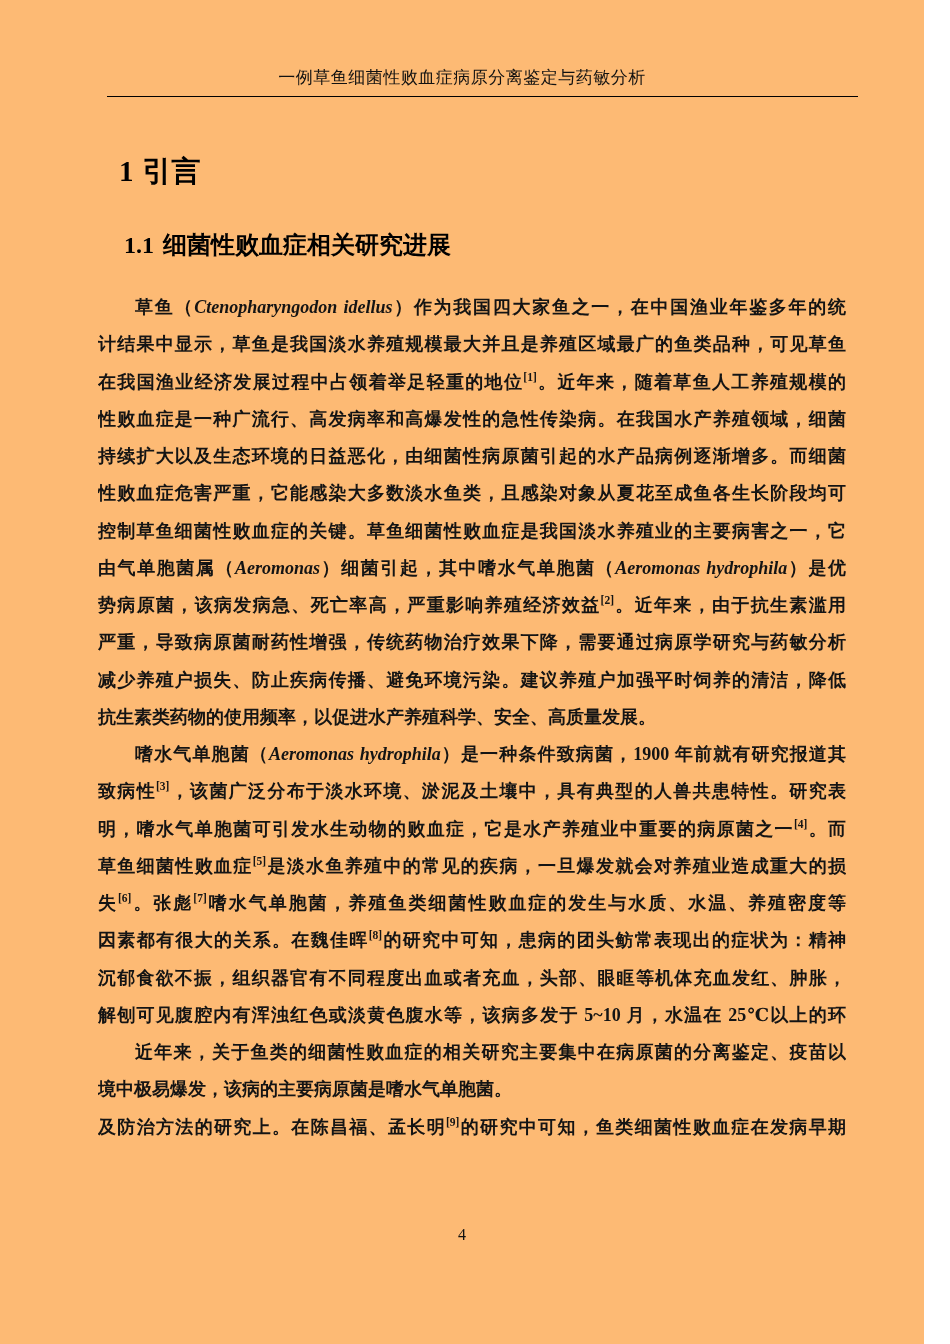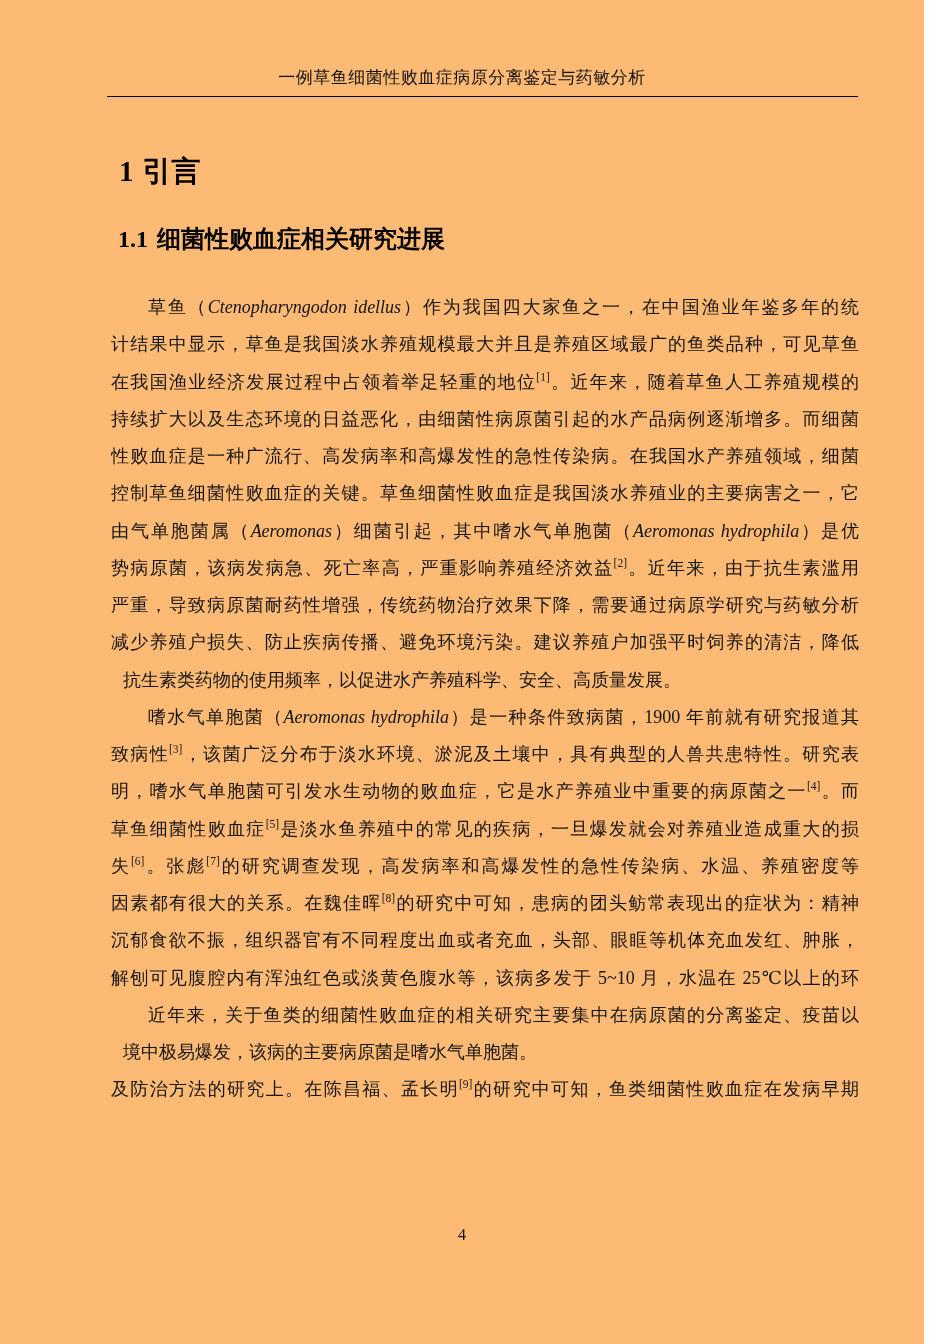--- a/index.html
+++ b/index.html
@@ -43,50 +43,50 @@
     margin: 9px;
     font-size: 29px;
     font-weight: bold;
     line-height: 1.1;
     font-family: "Liberation Sans", "DejaVu Sans", sans-serif;
   }
   .h2 {
     position: absolute;
     left: 110px;
     top: 218px;
-    margin: 8px;
+    margin: 14px;
     font-size: 24px;
     font-weight: bold;
     line-height: 1.1;
     font-family: "Liberation Sans", "DejaVu Sans", sans-serif;
   }
   .hnum {
     font-family: "Liberation Serif", "DejaVu Serif", serif;
     font-weight: bold;
     margin-right: 9px;
   }
   
   .body-text {
     position: absolute;
-    left: 111px;
+    left: 98px;
     top: 289px;
     width: 748px;
     font-size: 18px;
     color: #141414;
+    font-weight: bold;
   }
   .line {
     line-height: 37.25px;
     height: 37.25px;
     overflow: hidden;
     text-align: justify;
     text-align-last: justify;
   }
   .line.para-end {
     text-align-last: left;
-    margin-left: 12px;
   }
   .line.indent {
     text-indent: 37px;
   }
   .latin-italic {
     font-style: italic;
     font-family: "Liberation Serif", "DejaVu Serif", serif;
   }
   sup.cite {
     font-family: "Liberation Serif", "DejaVu Serif", serif;
@@ -116,33 +116,34 @@
   <div class="header-rule"></div>
 
   <h1 class="h1"><span class="hnum">1</span><span>引言</span></h1>
 
   <h2 class="h2"><span class="hnum">1.1</span><span>细菌性败血症相关研究进展</span></h2>
 
   <div class="body-text">
       <div class="line indent"><span>草鱼（</span><span class="latin-italic">Ctenopharyngodon idellus</span><span>）作为我国四大家鱼之一，在中国渔业年鉴多年的统</span></div>
       <div class="line"><span>计结果中显示，草鱼是我国淡水养殖规模最大并且是养殖区域最广的鱼类品种，可见草鱼</span></div>
       <div class="line"><span>在我国渔业经济发展过程中占领着举足轻重的地位</span><sup class="cite">[1]</sup><span>。近年来，随着草鱼人工养殖规模的</span></div>
+      <div class="line"><span>性败血症是一种广流行、高发病率和高爆发性的急性传染病。在我国水产养殖领域，细菌</span></div>
       <div class="line"><span>持续扩大以及生态环境的日益恶化，由细菌性病原菌引起的水产品病例逐渐增多。而细菌</span></div>
-      <div class="line"><span>性败血症是一种广流行、高发病率和高爆发性的急性传染病。在我国水产养殖领域，细菌</span></div>
+      <div class="line"><span>性败血症危害严重，它能感染大多数淡水鱼类，且感染对象从夏花至成鱼各生长阶段均可</span></div>
       <div class="line"><span>控制草鱼细菌性败血症的关键。草鱼细菌性败血症是我国淡水养殖业的主要病害之一，它</span></div>
       <div class="line"><span>由气单胞菌属（</span><span class="latin-italic">Aeromonas</span><span>）细菌引起，其中嗜水气单胞菌（</span><span class="latin-italic">Aeromonas hydrophila</span><span>）是优</span></div>
       <div class="line"><span>势病原菌，该病发病急、死亡率高，严重影响养殖经济效益</span><sup class="cite">[2]</sup><span>。近年来，由于抗生素滥用</span></div>
       <div class="line"><span>严重，导致病原菌耐药性增强，传统药物治疗效果下降，需要通过病原学研究与药敏分析</span></div>
       <div class="line"><span>减少养殖户损失、防止疾病传播、避免环境污染。建议养殖户加强平时饲养的清洁，降低</span></div>
       <div class="line para-end"><span>抗生素类药物的使用频率，以促进水产养殖科学、安全、高质量发展。</span></div>
       <div class="line indent"><span>嗜水气单胞菌（</span><span class="latin-italic">Aeromonas hydrophila</span><span>）是一种条件致病菌，1900 年前就有研究报道其</span></div>
       <div class="line"><span>致病性</span><sup class="cite">[3]</sup><span>，该菌广泛分布于淡水环境、淤泥及土壤中，具有典型的人兽共患特性。研究表</span></div>
       <div class="line"><span>明，嗜水气单胞菌可引发水生动物的败血症，它是水产养殖业中重要的病原菌之一</span><sup class="cite">[4]</sup><span>。而</span></div>
       <div class="line"><span>草鱼细菌性败血症</span><sup class="cite">[5]</sup><span>是淡水鱼养殖中的常见的疾病，一旦爆发就会对养殖业造成重大的损</span></div>
-      <div class="line"><span>失</span><sup class="cite">[6]</sup><span>。张彪</span><sup class="cite">[7]</sup><span>的研究调查发现，高发病率和高爆发性的急性传染病、水温、养殖密度等</span></div>
+      <div class="line"><span>失</span><sup class="cite">[6]</sup><span>。张彪</span><sup class="cite">[7]</sup><span>嗜水气单胞菌，养殖鱼类细菌性败血症的发生与水质、水温、养殖密度等</span></div>
       <div class="line"><span>因素都有很大的关系。在魏佳晖</span><sup class="cite">[8]</sup><span>的研究中可知，患病的团头鲂常表现出的症状为：精神</span></div>
       <div class="line"><span>沉郁食欲不振，组织器官有不同程度出血或者充血，头部、眼眶等机体充血发红、肿胀，</span></div>
       <div class="line"><span>解刨可见腹腔内有浑浊红色或淡黄色腹水等，该病多发于 5~10 月，水温在 25℃以上的环</span></div>
       <div class="line indent"><span>近年来，关于鱼类的细菌性败血症的相关研究主要集中在病原菌的分离鉴定、疫苗以</span></div>
       <div class="line para-end"><span>境中极易爆发，该病的主要病原菌是嗜水气单胞菌。</span></div>
       <div class="line"><span>及防治方法的研究上。在陈昌福、孟长明</span><sup class="cite">[9]</sup><span>的研究中可知，鱼类细菌性败血症在发病早期</span></div>
     </div>
 
   <div class="page-number">4</div>
 

